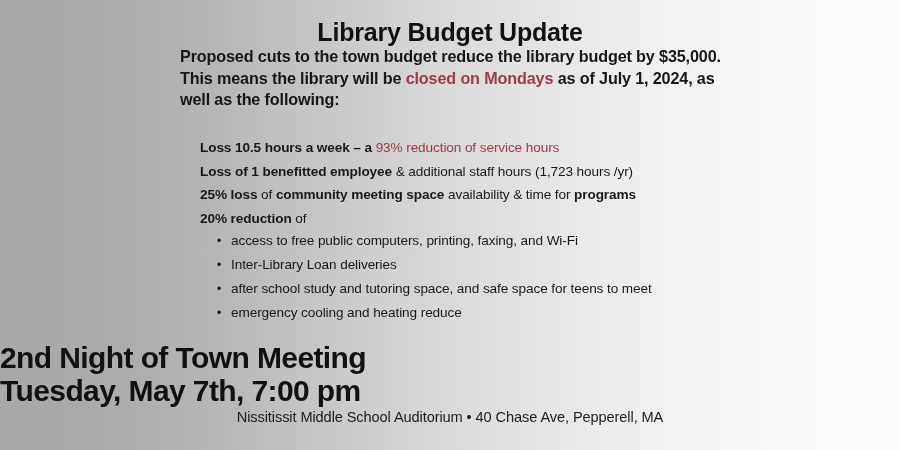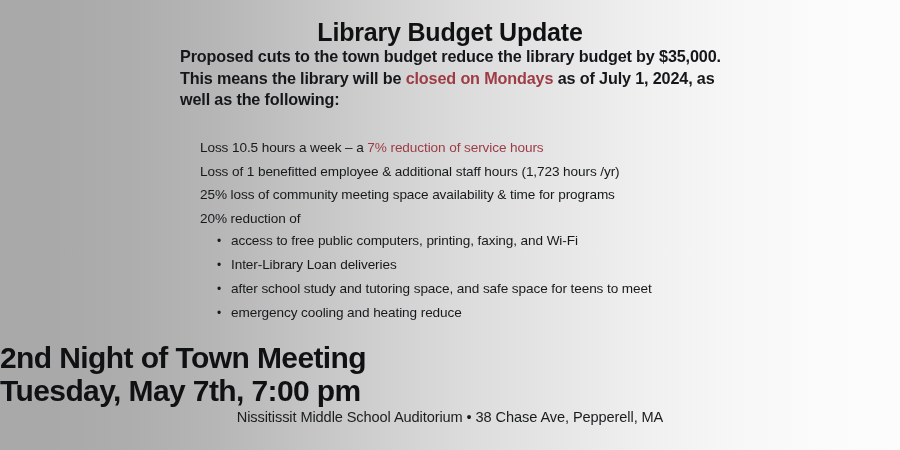--- a/index.html
+++ b/index.html
@@ -77,21 +77,21 @@
     width: 540px;
     font-size: 13.6px;
     line-height: 23.5px;
     letter-spacing: -0.1px;
     color: #17191b;
   }
   .claims .line {
     white-space: nowrap;
   }
   .claims b {
-    font-weight: normal;
+    font-weight: bold;
   }
   .claims .reg {
     font-weight: normal;
   }
 
   .bullets {
     position: absolute;
     top: 229px;
     left: 217px;
     width: 540px;
@@ -156,35 +156,35 @@
 <div id="poster">
   <div class="inner">
 
     <div class="title">Library Budget Update</div>
 
     <div class="lede">
       <span>Proposed cuts to the town budget reduce the library budget by $35,000. This means the library will be </span><span class="red">closed on Mondays</span><span> as of July 1, 2024, as well as the following:</span>
     </div>
 
     <div class="claims">
-      <div class="line"><b>Loss 10.5 hours a week – a </b><span class="red">7% reduction of service hours</span></div>
+      <div class="line"><b>Loss 10.5 hours a week – a </b><span class="red">93% reduction of service hours</span></div>
       <div class="line"><b>Loss of 1 benefitted employee</b><span class="reg"> &amp; additional staff hours (1,723 hours /yr)</span></div>
       <div class="line"><b>25% loss</b><span class="reg"> of </span><b>community meeting space</b><span class="reg"> availability &amp; time for </span><b>programs</b></div>
       <div class="line"><b>20% reduction</b><span class="reg"> of</span></div>
     </div>
 
     <ul class="bullets">
       <li>access to free public computers, printing, faxing, and Wi-Fi</li>
       <li>Inter-Library Loan deliveries</li>
       <li>after school study and tutoring space, and safe space for teens to meet</li>
       <li>emergency cooling and heating reduce</li>
     </ul>
 
 
     <div class="meeting">
       <div>2nd Night of Town Meeting</div>
       <div>Tuesday, May 7th, 7:00 pm</div>
     </div>
 
-    <div class="venue">Nissitissit Middle School Auditorium • 38 Chase Ave, Pepperell, MA</div>
+    <div class="venue">Nissitissit Middle School Auditorium • 40 Chase Ave, Pepperell, MA</div>
 
   </div>
 </div>
 
 </body></html>

